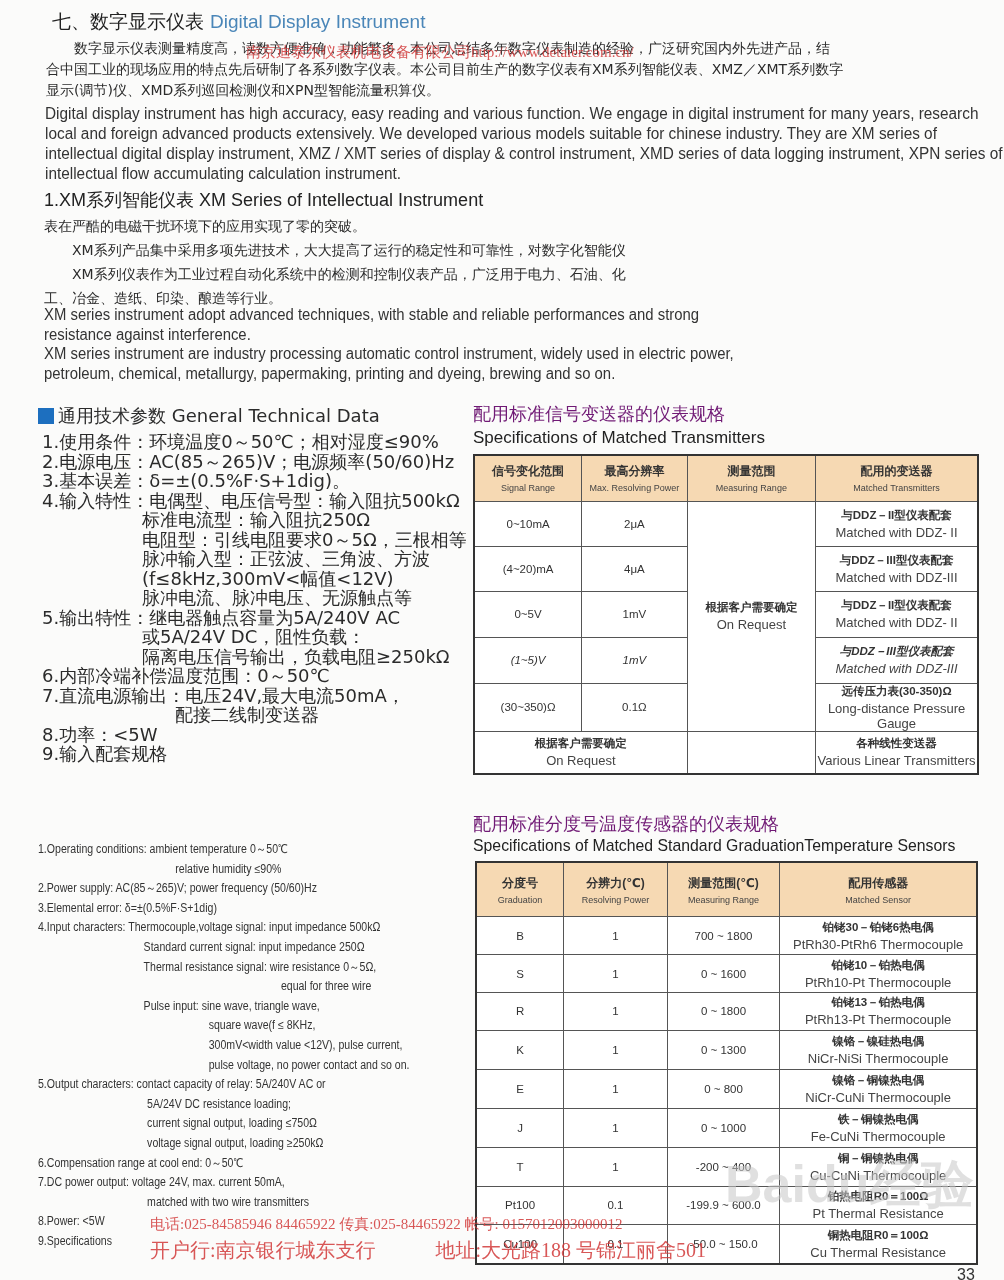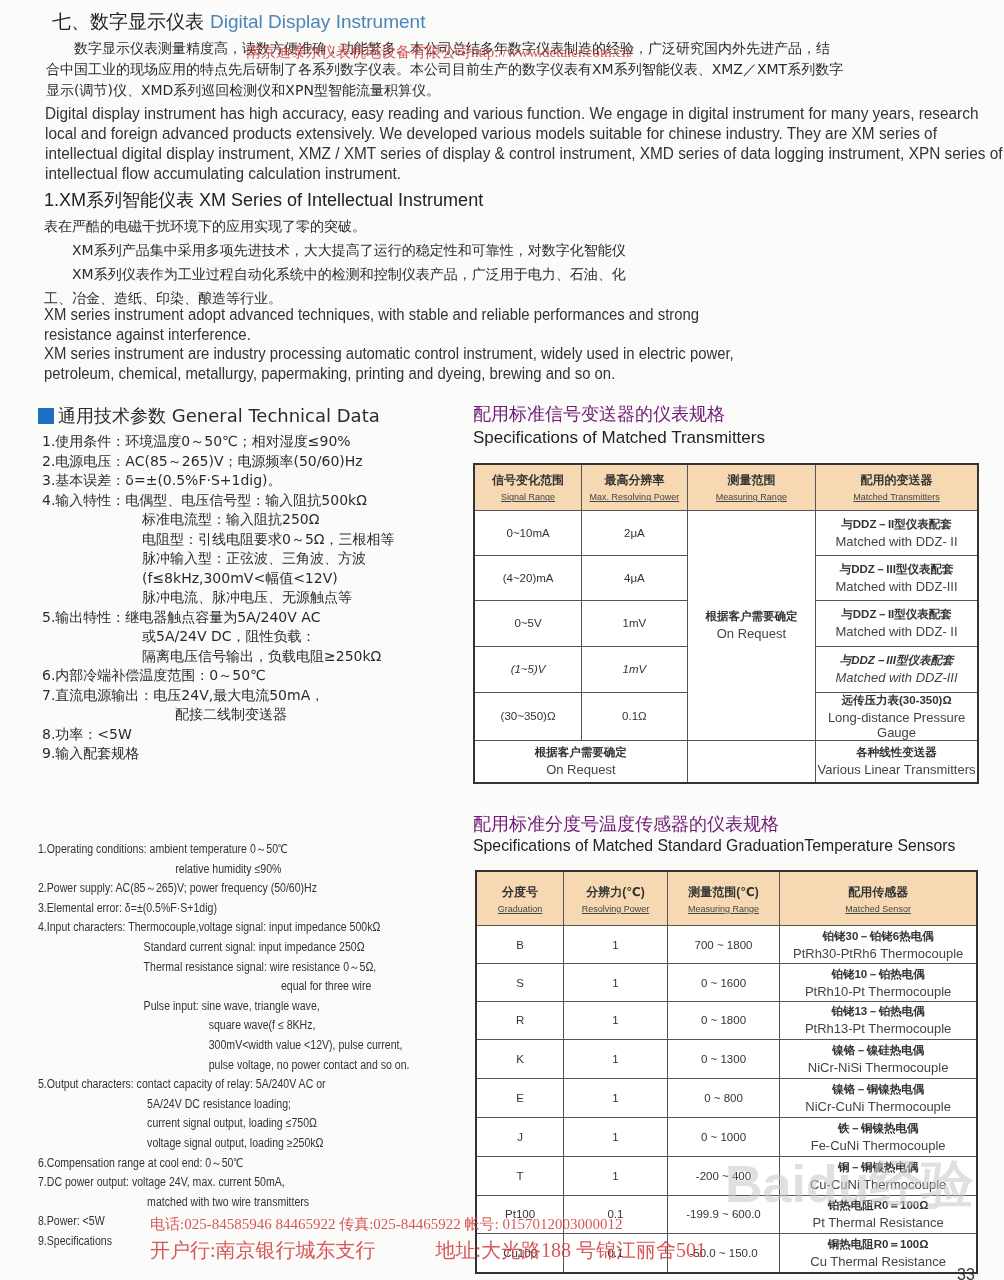--- a/index.html
+++ b/index.html
@@ -6,30 +6,30 @@
   body{width:1004px;height:1280px;background:#fbfbfa;position:relative;overflow:hidden;
        font-family:"DejaVu Sans","Liberation Sans",sans-serif;color:#2b2b2b;}
   .abs{position:absolute;}
   .h1{left:52px;top:9px;font-size:19px;color:#222;white-space:nowrap;}
   .h1 .en{color:#4a86b8;font-family:"Liberation Sans",sans-serif;font-size:19px;margin-left:6px;}
   .para-cn{font-size:14px;line-height:21px;color:#2b2b2b;}
   .para-en{font-family:"Liberation Sans",sans-serif;font-size:16px;line-height:20px;color:#333;}
   .h2{font-size:18px;color:#222;white-space:nowrap;font-family:"Liberation Sans","DejaVu Sans",sans-serif;}
   .gen-title{left:38px;top:404px;font-size:18px;white-space:nowrap;display:flex;align-items:center;}
   .bluebox{display:inline-block;width:16px;height:16px;background:#1d6fbf;margin-right:4px;}
-  .spec-cn{font-size:14px;line-height:19.5px;color:#2b2b2b;white-space:nowrap;}
+  .spec-cn{font-size:18px;line-height:19.5px;color:#2b2b2b;white-space:nowrap;}
   .spec-en{font-family:"Liberation Sans",sans-serif;font-size:12px;line-height:19.6px;color:#333;white-space:nowrap;transform:scaleX(0.88);transform-origin:left top;}
   .indent1{padding-left:100px;}
   .tbl-title-cn{font-size:18px;color:#701a75;white-space:nowrap;}
   .tbl-title-en{font-family:"Liberation Sans",sans-serif;font-size:17px;color:#222;white-space:nowrap;}
-  table{border-collapse:collapse;font-family:"Liberation Sans","DejaVu Sans",sans-serif;margin-top:9px;}
+  table{border-collapse:collapse;font-family:"Liberation Sans","DejaVu Sans",sans-serif;}
   td,th{border:1.5px solid #555;text-align:center;padding:0;}
   th{background:#f6d9b3;font-weight:bold;}
   th .cn{display:block;font-size:12px;color:#333;}
-  th .en{display:block;font-size:9px;font-weight:normal;color:#444;margin-top:3px;text-decoration:underline;}
+  th .en{display:block;font-size:9px;font-weight:normal;color:#444;margin-top:3px;}
   td{font-size:11.5px;color:#333;background:#fff;}
   td .cn{display:block;font-size:11.5px;font-weight:bold;color:#333;}
   td .en{display:block;font-size:13px;color:#444;margin-top:2px;}
   .outer{border:2px solid #333;}
   .watermark{color:#d23a3a;font-family:"Liberation Serif","DejaVu Serif",serif;white-space:nowrap;opacity:0.85;}
   .baidu{color:#c8c8c8;font-size:52px;font-weight:bold;font-family:"Liberation Sans",sans-serif;opacity:0.55;}
   .pagenum{font-family:"Liberation Sans",sans-serif;font-size:16px;color:#333;}
 </style>
 </head>
 <body>

